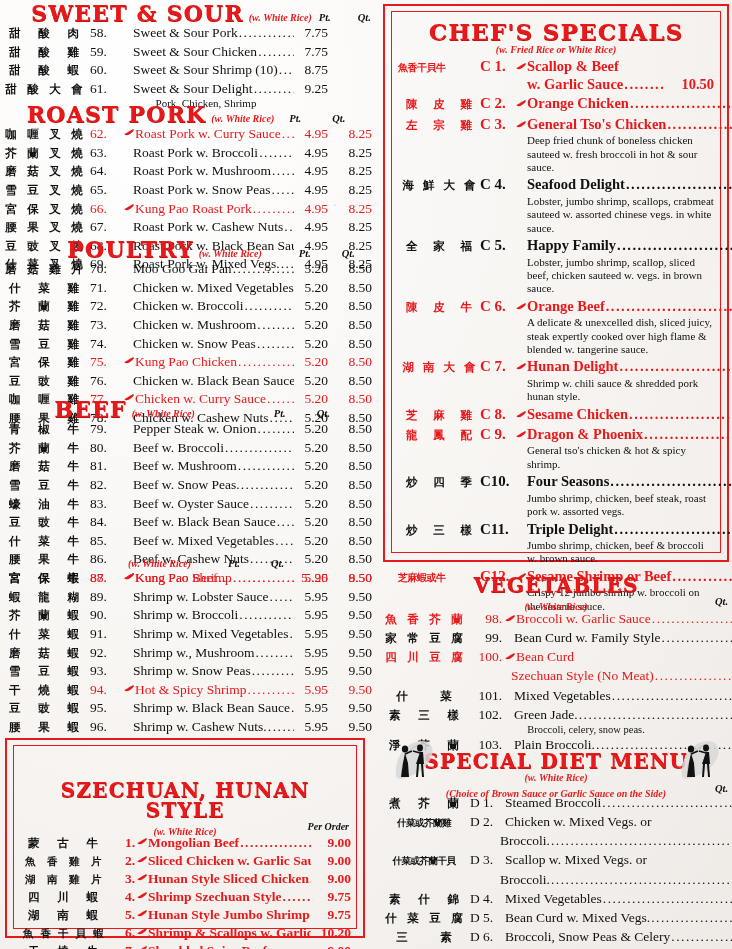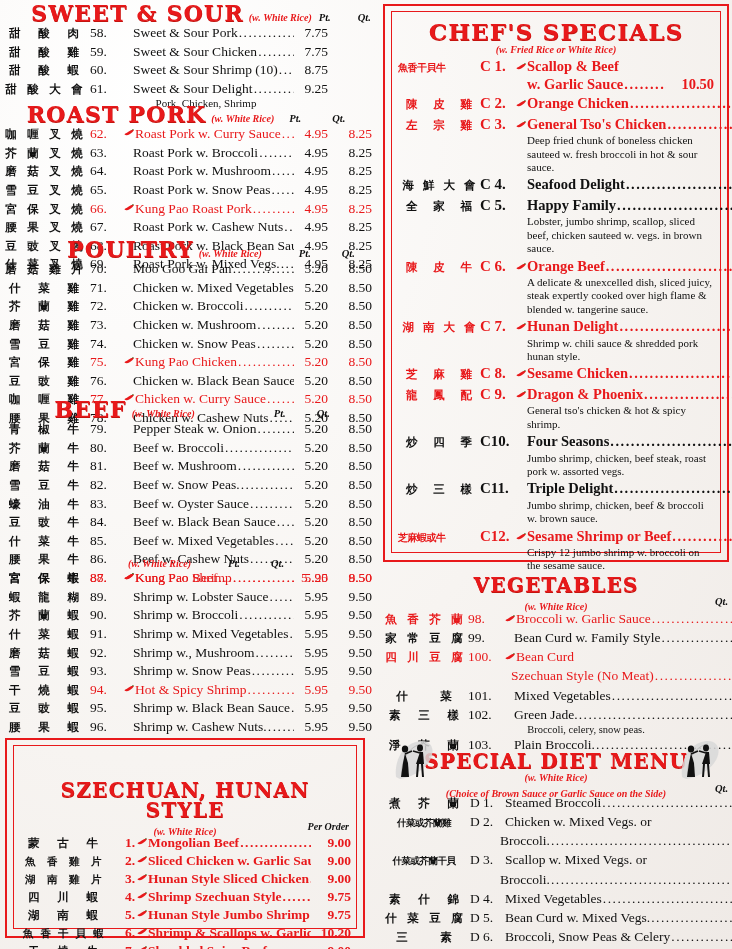--- a/index.html
+++ b/index.html
@@ -187,21 +187,21 @@
   }
   .vg-cn {
     flex: 0 0 88px;
     font-family: "DejaVu Sans", sans-serif;
     font-size: 11.5px;
     font-weight: bold;
     display: flex;
     justify-content: space-around;
   }
   .vg-cn.tight { font-size: 9.5px; letter-spacing: -0.5px; justify-content: center; }
-  .vg-num { flex: 0 0 34px; padding-right: 3px; }
+  .vg-num { flex: 0 0 34px; text-align: right; padding-right: 3px; }
   .vg-pep { flex: 0 0 9px; color: #e8191b; font-size: 11px; }
   .vg-name { flex: 1 1 auto; }
   .vg-price { flex: 0 0 44px; text-align: right; }
 
   .dancer {
     position: absolute;
     width: 46px;
     height: 46px;
   }
   .qt-only { position: absolute; right: 4px; font-style: italic; font-weight: bold; font-size: 10.5px; }
@@ -1114,20 +1114,21 @@
                   <span>大</span>
                   <span>會</span>
                 </span>
                 <span class="cs-code">C 4.</span>
                 <span class="cs-pep"></span>
                 <span class="cs-name leader">
                   <span class="lbl">Seafood Delight</span>
                   <span class="fill">............................................................</span>
                 </span>
               </div>
+              <div class="cs-desc">Lobster, jumbo shrimp, scallops, crabmeat sauteed w. assorted chinese vegs. in white sauce.</div>
             </div>
             <div>
               <div class="cs-item">
                 <span class="cs-cn">
                   <span>全</span>
                   <span>家</span>
                   <span>福</span>
                 </span>
                 <span class="cs-code">C 5.</span>
                 <span class="cs-pep"></span>

